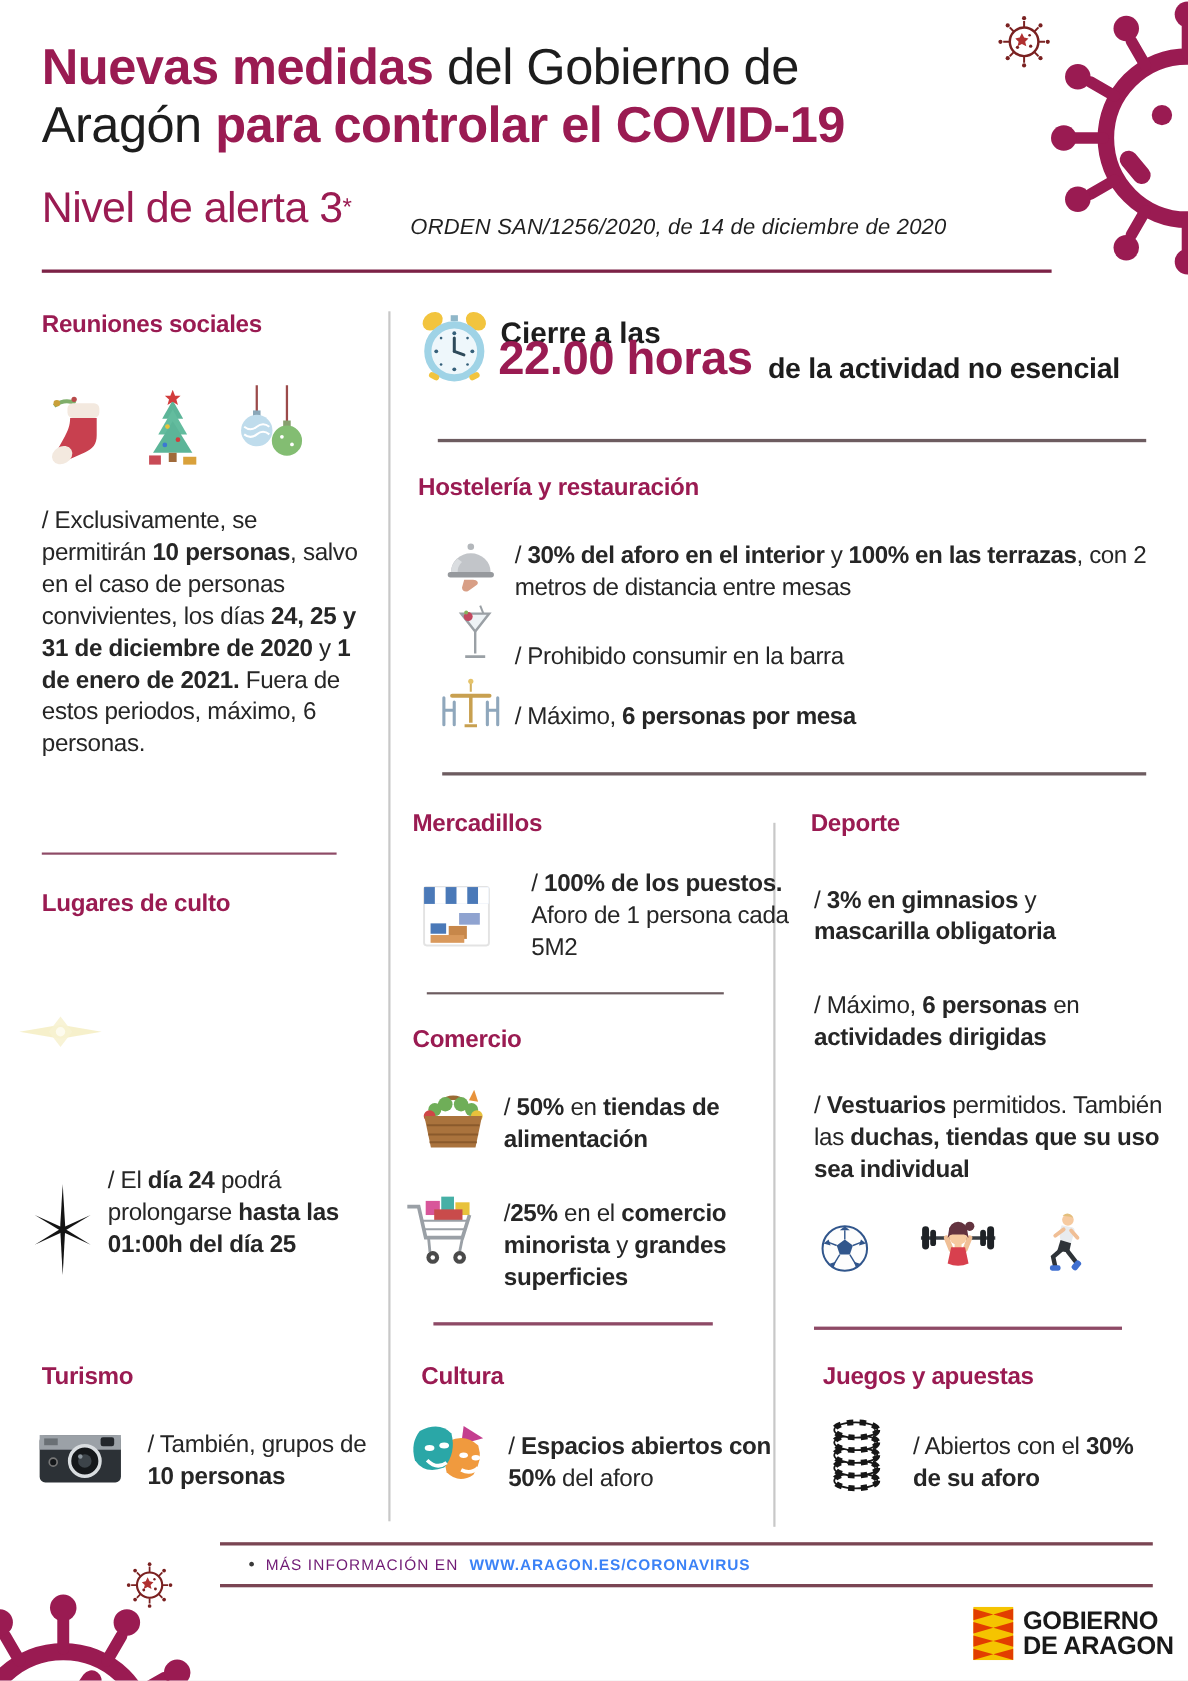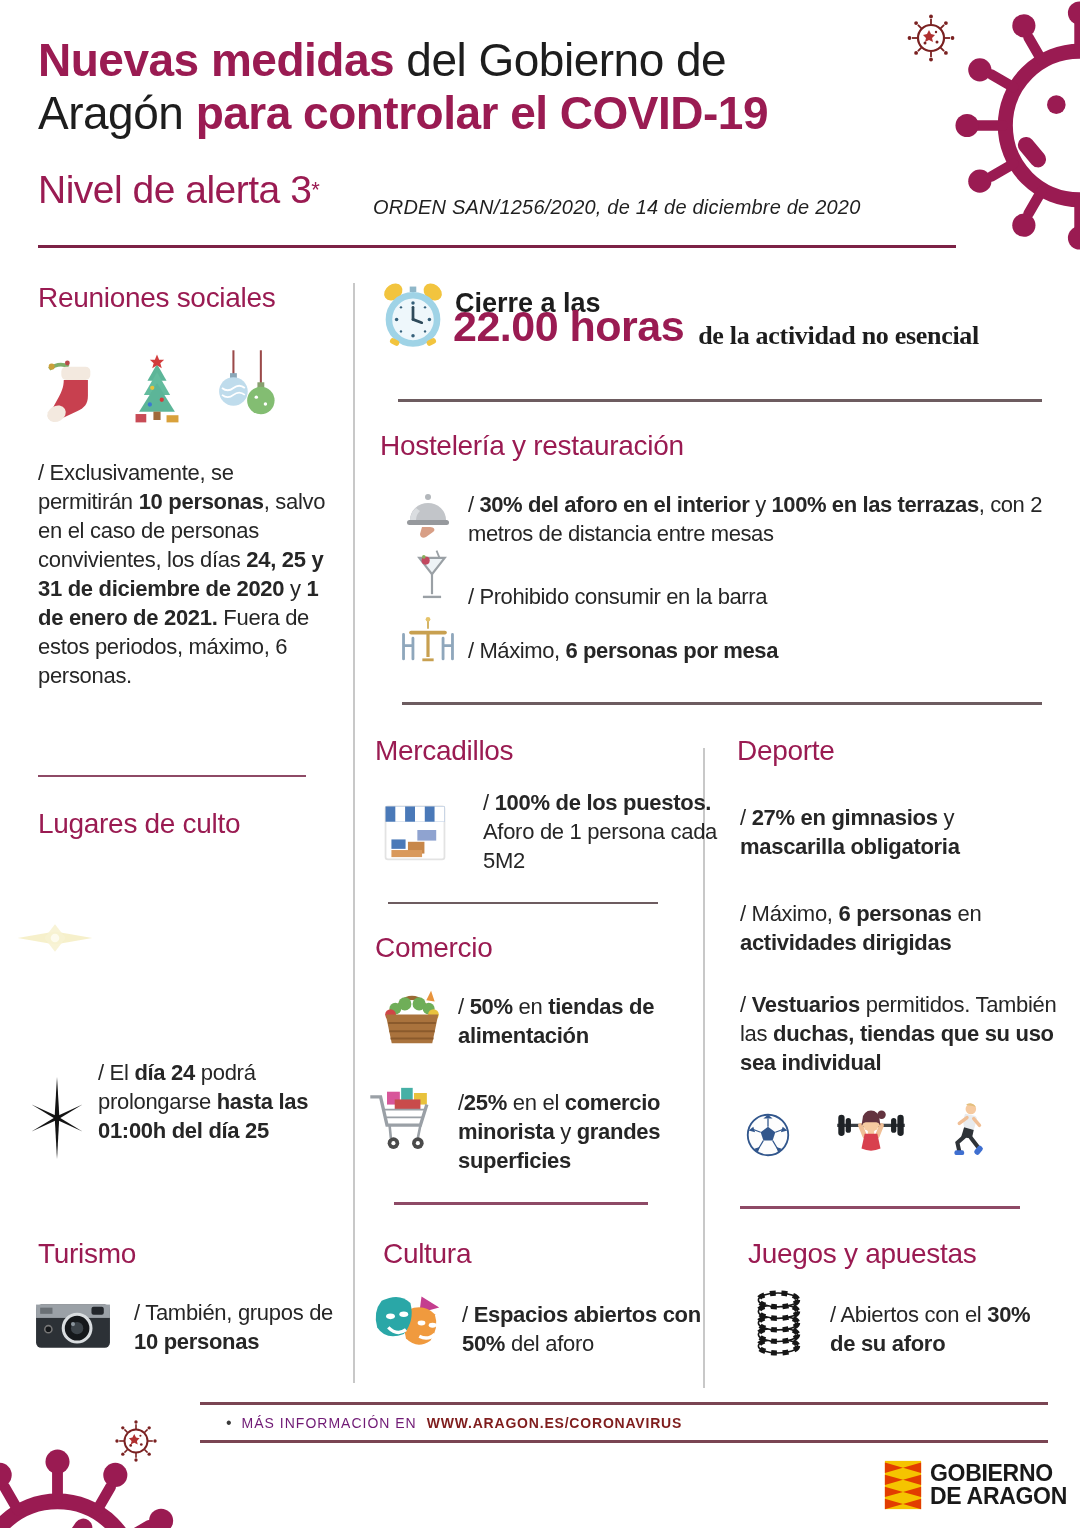--- a/index.html
+++ b/index.html
@@ -7,28 +7,28 @@
   #page{position:relative;width:1080px;height:1528px;background:#ffffff;overflow:hidden;
         font-family:"Liberation Sans",sans-serif;color:var(--ink);margin:0 auto;}
   .abs{position:absolute;}
   .rule{position:absolute;}
   .b{font-weight:700;}
   .a{color:var(--accent);}
   .title{font-size:46px;line-height:1.16;font-weight:400;color:#1d1d1d;letter-spacing:-0.5px;}
   .alert{font-size:39px;font-weight:400;color:var(--accent);letter-spacing:-0.5px;}
   .alert-sup{font-size:22px;font-weight:400;color:var(--accent);vertical-align:super;}
   .order{font-size:20px;font-style:italic;color:#1f1f1f;letter-spacing:0.2px;}
-  .st{font-size:28px;font-weight:400;color:var(--accent);letter-spacing:-0.3px;}
+  .st{font-size:22px;font-weight:700;color:var(--accent);letter-spacing:-0.3px;}
   .bt{font-size:22px;line-height:1.32;letter-spacing:-0.3px;color:var(--ink);}
   .cl-prefix{font-size:27px;font-weight:700;color:#1d1d1d;}
   .cl-time{font-size:43px;font-weight:700;color:var(--accent);letter-spacing:-0.5px;}
-  .cl-suffix{font-size:26px;font-weight:700;color:#1d1d1d;letter-spacing:-0.3px;font-family:Liberation Serif, serif;}
+  .cl-suffix{font-size:26px;font-weight:700;color:#1d1d1d;letter-spacing:-0.3px;}
   .foot-bullet{font-size:16px;color:#3a3a3a;}
   .foot-label{font-size:14px;letter-spacing:1px;color:#701a75;font-weight:400;}
-  .foot-url{font-size:14px;letter-spacing:0.8px;color:#7f1d1d;font-weight:700;text-align:center;}
+  .foot-url{font-size:14px;letter-spacing:0.8px;color:#3b82f6;font-weight:700;text-align:center;}
   .gov{font-size:23px;font-weight:700;line-height:0.98;letter-spacing:-0.3px;color:#191919;}
 </style>
 </head>
 <body>
 
 <div id="page">
 
   <svg width="0" height="0" style="position:absolute">
     <defs>
       <g id="virus-big">
@@ -320,21 +320,21 @@
       <ellipse cx="60" cy="30" rx="3.5" ry="2.2" fill="#ffffff"></ellipse>
     <path d="M48 40 q8 4 14 -2" stroke="#ffffff" stroke-width="3" fill="none"></path>
     <path d="M14 8 q16 -8 26 2 q4 16 -6 28 q-16 6 -24 -6 q-4 -14 4 -24 z" fill="#2aa7a7"></path>
     <ellipse cx="22" cy="22" rx="4" ry="2.5" fill="#ffffff"></ellipse>
       <ellipse cx="34" cy="20" rx="4" ry="2.5" fill="#ffffff"></ellipse>
     <path d="M20 32 q8 8 16 2" stroke="#ffffff" stroke-width="3" fill="none"></path>
   </svg>
   <div class="abs bt" style="left:462px;top:1300px;width:250px;"><span>/ </span><span class="b">Espacios abiertos con 50%</span><span> del aforo</span></div>
 
   <div class="abs st" style="left:737px;top:735px;">Deporte</div>
-  <div class="abs bt" style="left:740px;top:803px;width:310px;"><span>/ </span><span class="b">27% en gimnasios</span><span> y </span><span class="b">mascarilla obligatoria</span></div>
+  <div class="abs bt" style="left:740px;top:803px;width:310px;"><span>/ </span><span class="b">3% en gimnasios</span><span> y </span><span class="b">mascarilla obligatoria</span></div>
   <div class="abs bt" style="left:740px;top:899px;width:310px;"><span>/ Máximo, </span><span class="b">6 personas</span><span> en </span><span class="b">actividades dirigidas</span></div>
   <div class="abs bt" style="left:740px;top:990px;width:318px;"><span>/ </span><span class="b">Vestuarios</span><span> permitidos. También las </span><span class="b">duchas, tiendas que su uso sea individual</span></div>
   <svg class="abs" style="left:745px;top:1112px;width:46px;height:46px;" viewBox="0 0 50 50">
     <circle cx="25" cy="25" r="22" fill="#fdfdfd" stroke="#31568c" stroke-width="2"></circle>
     <polygon points="25,16 33,22 30,31 20,31 17,22" fill="#31568c"></polygon>
     <g fill="#31568c">
       <polygon points="25,3 30,7 20,7"></polygon>
         <polygon points="4,20 9,16 11,22"></polygon>
         <polygon points="46,20 41,16 39,22"></polygon>
       <polygon points="10,40 16,38 14,44"></polygon>

